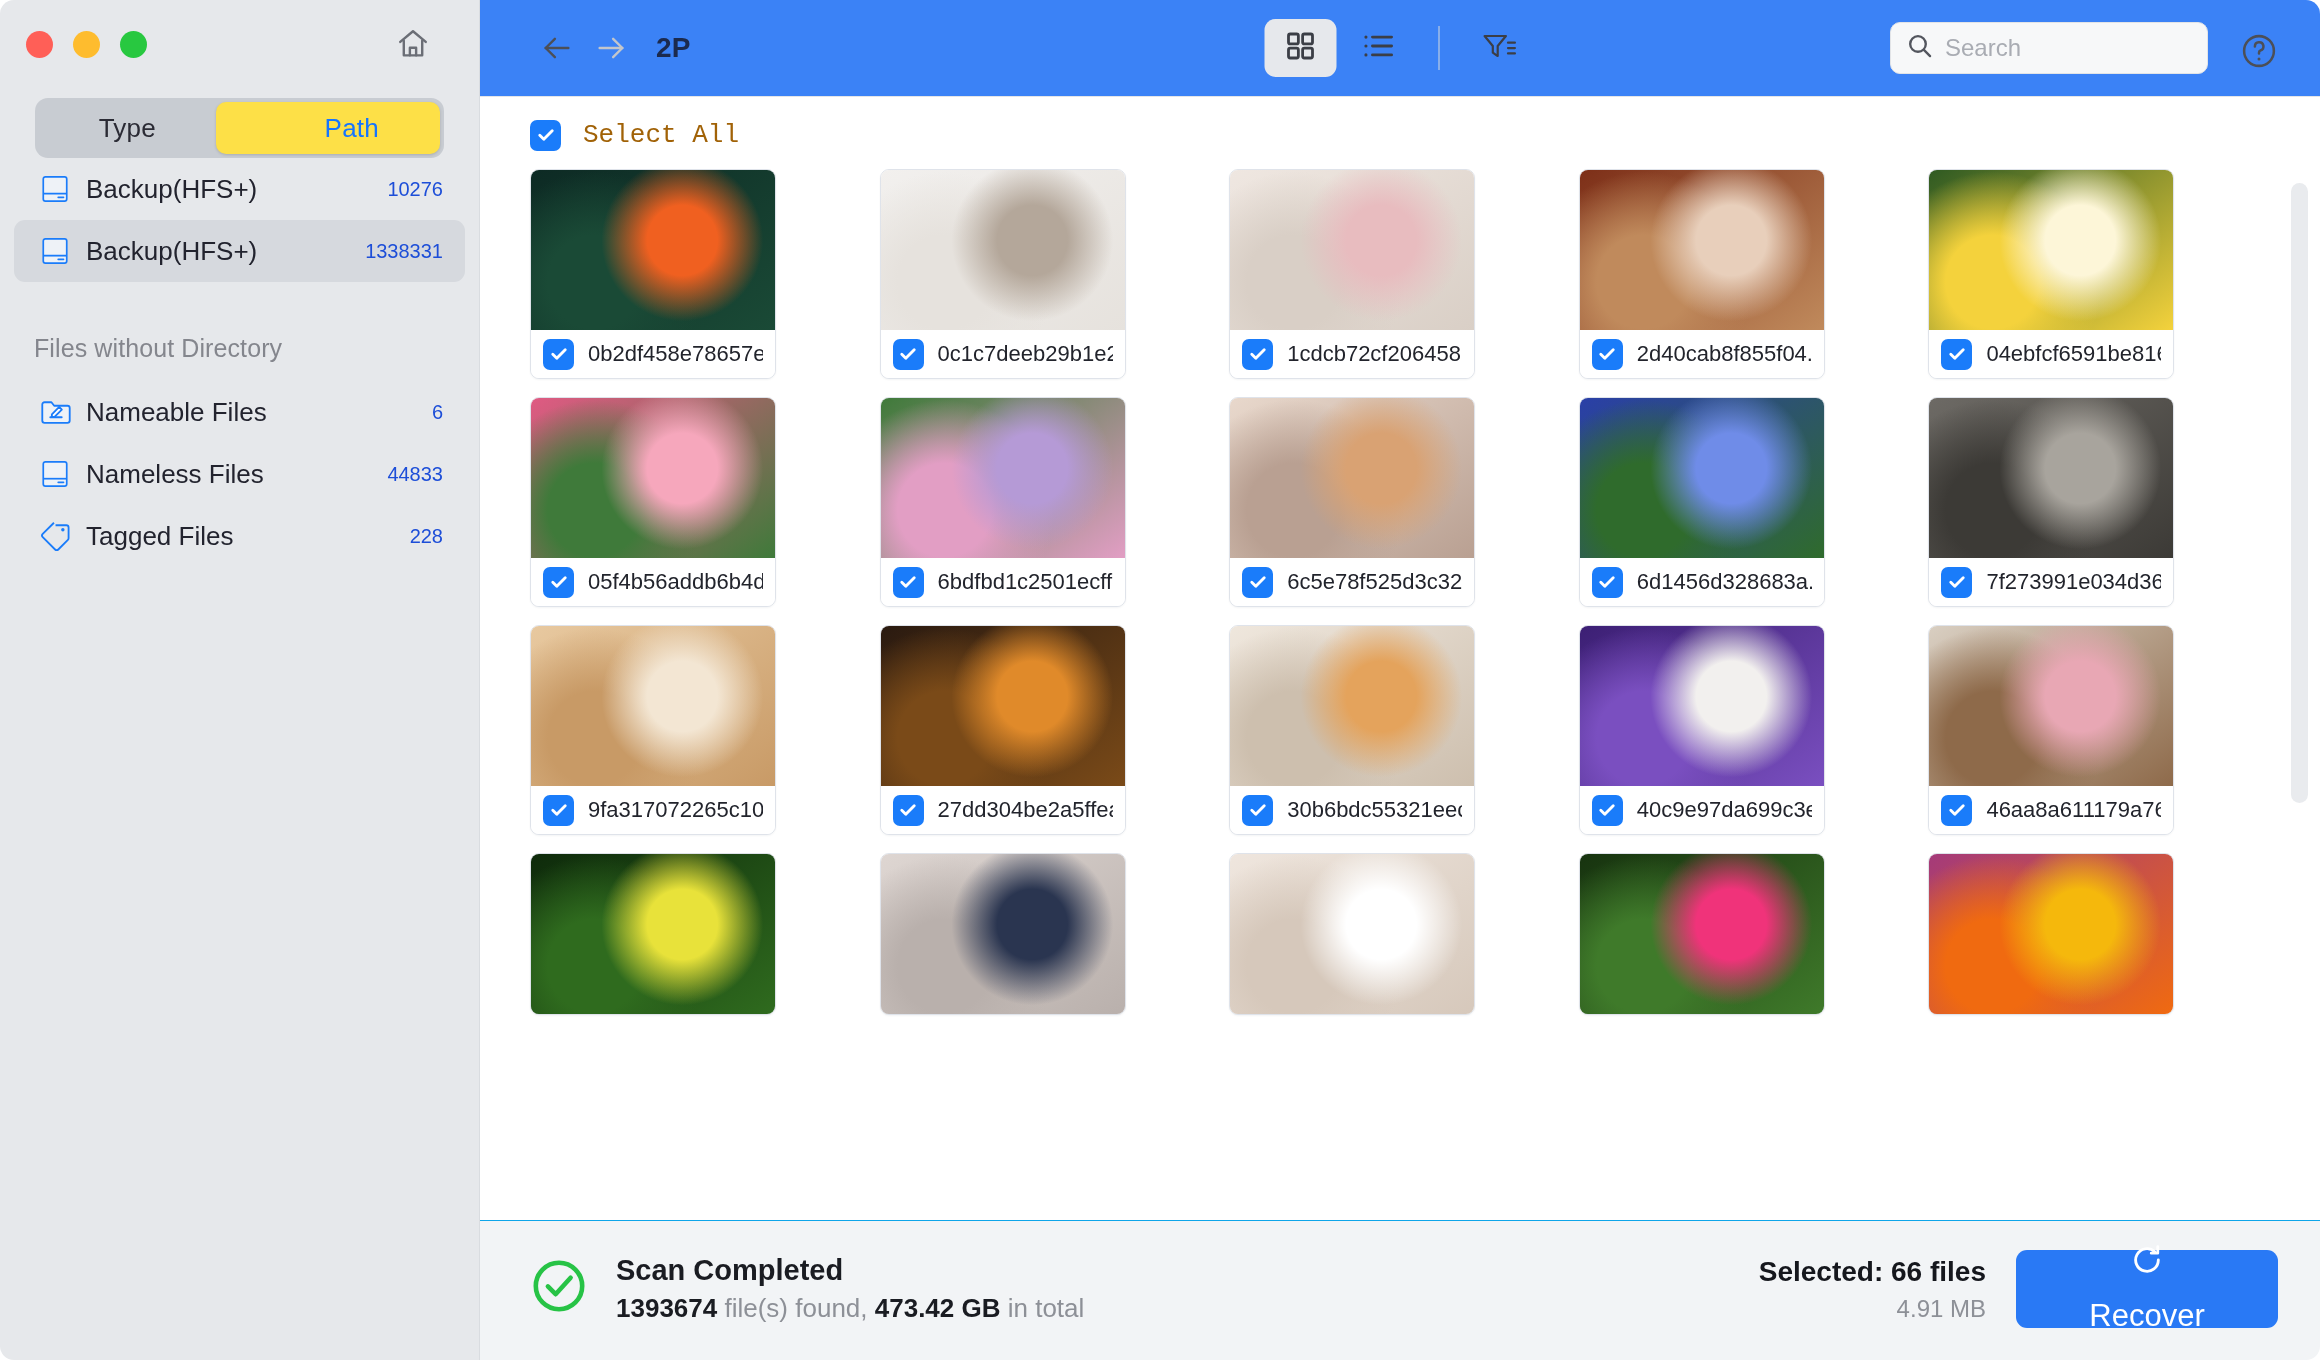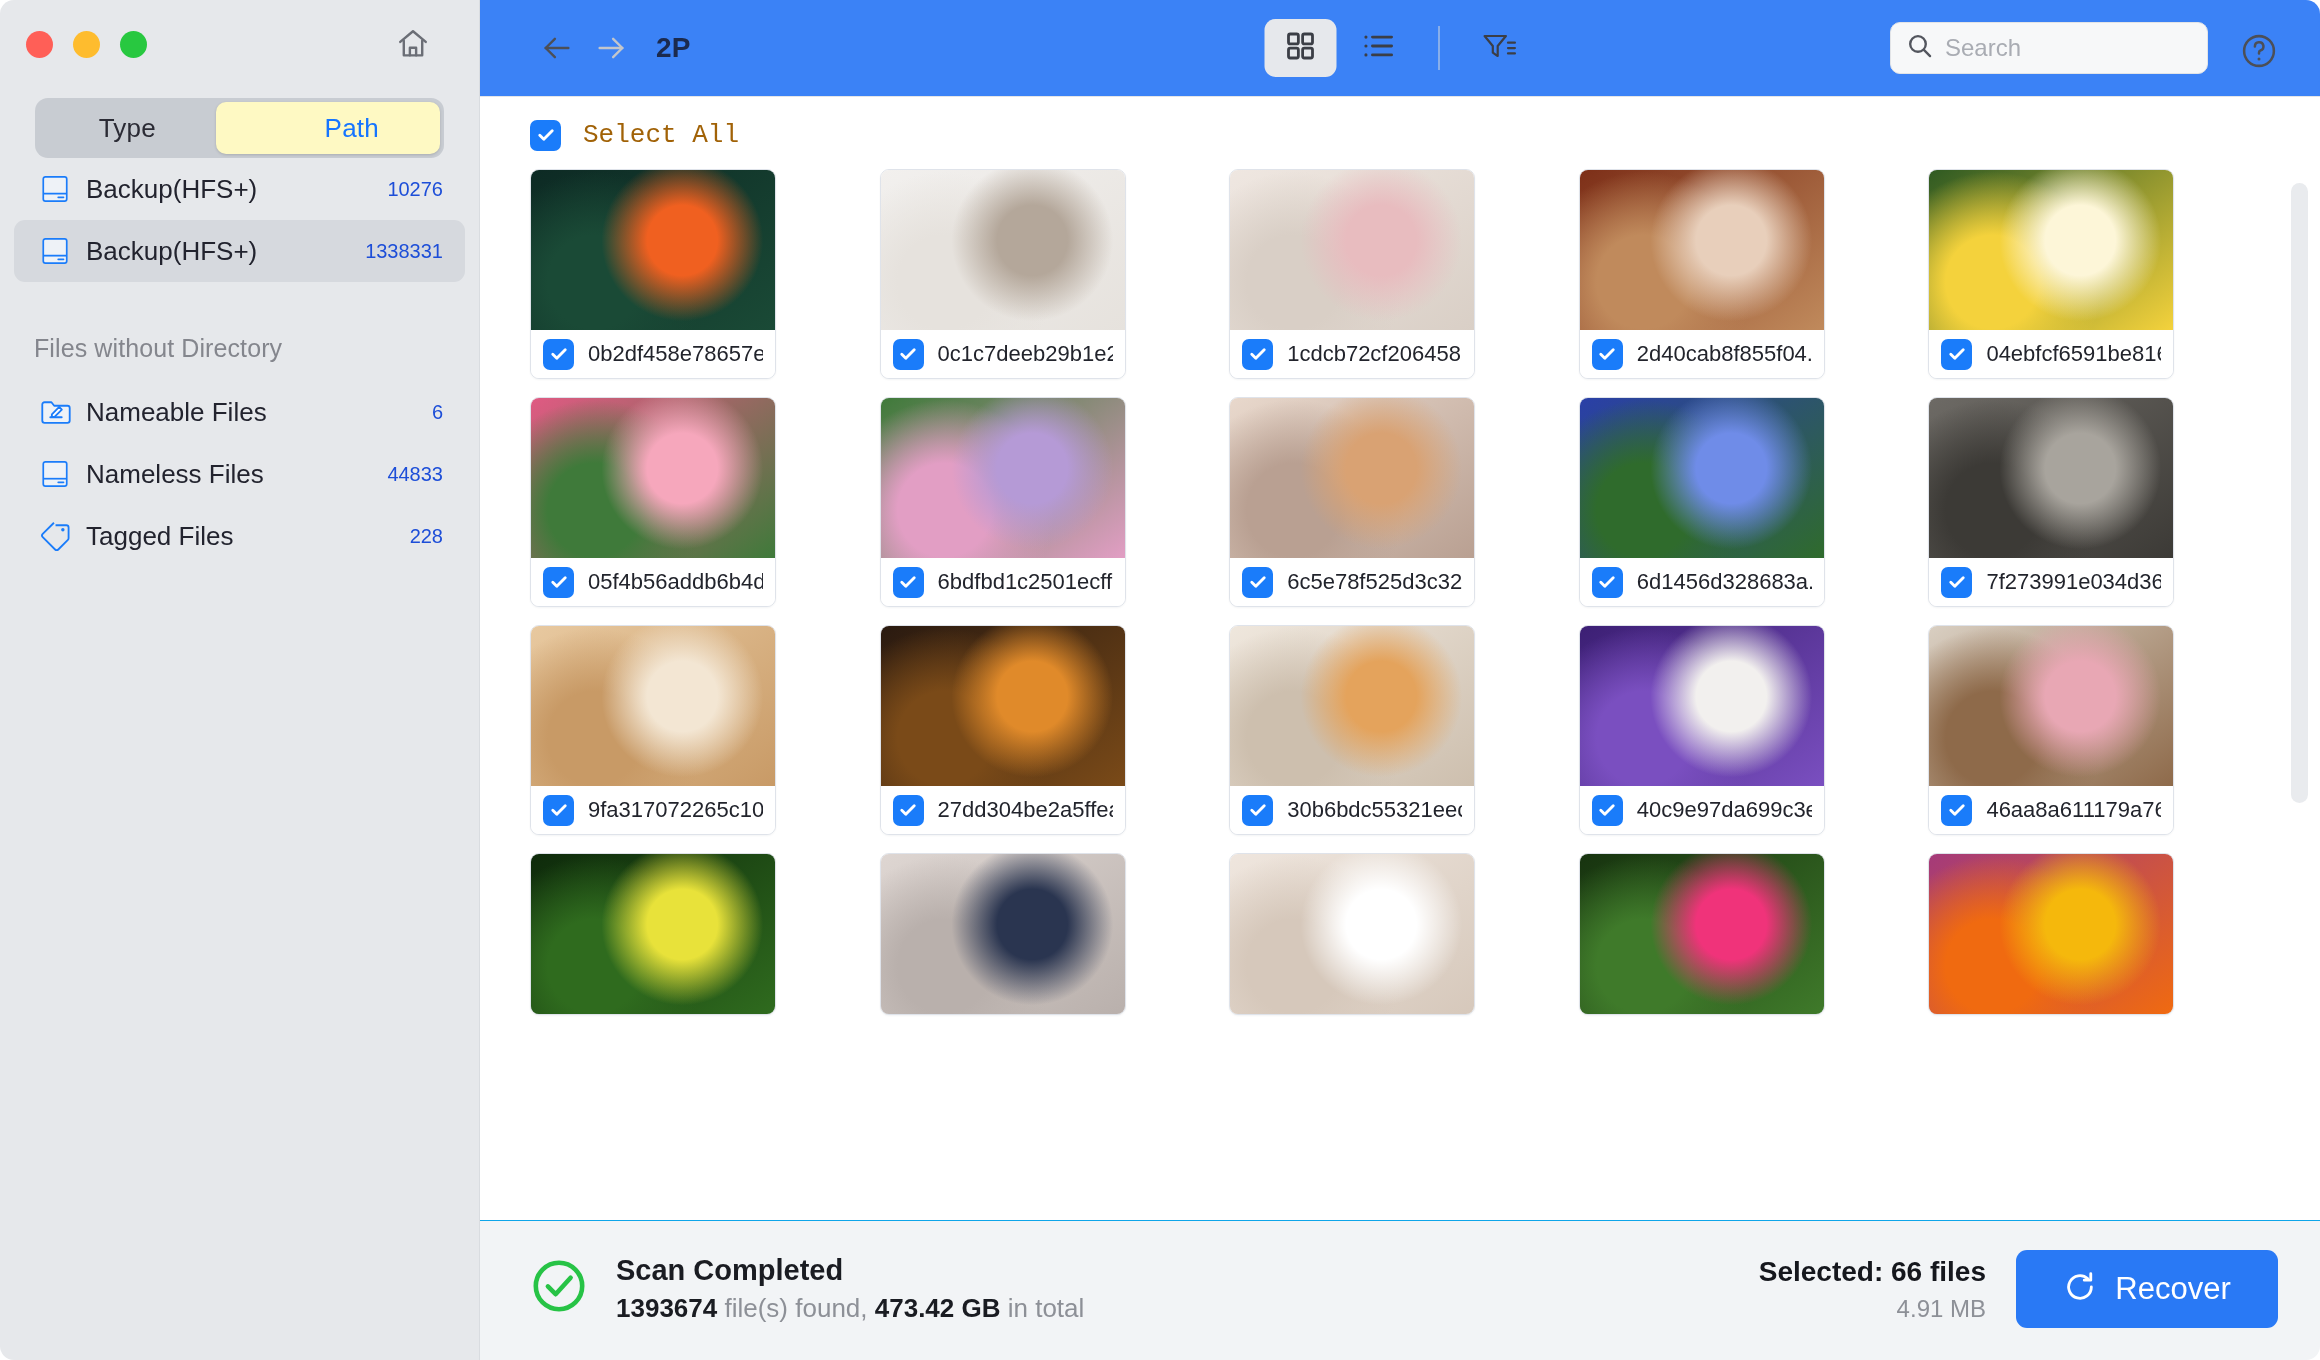--- a/index.html
+++ b/index.html
@@ -60,21 +60,21 @@
   .seg-item {
     flex: 1;
     display: flex; align-items: center; justify-content: center;
     font-size: 26px;
     color: #2b2b35;
     border-radius: 10px;
     cursor: pointer;
     letter-spacing: 0.2px;
   }
   .seg-item.active {
-    background: #fef9c3;
+    background: #fde047;
     color: #1675ff;
     box-shadow: 0 1px 3px rgba(0,0,0,.16);
     padding-left: 48px;
   }
 
   .group-title {
     font-size: 25px;
     color: #84868d;
     padding: 0 0 0 34px;
     margin-top: 52px;
@@ -282,20 +282,21 @@
   .sel-block .s1 { font-size: 28px; font-weight: bold; color: #15171d; line-height: 1.45;}
   .sel-block .s2 { font-size: 24px; color: #8d9097; line-height: 1.35;}
   .recover-btn {
     width: 262px; height: 78px;
     background: #2979f5;
     border-radius: 11px;
     display: flex; align-items: center; justify-content: center;
     gap: 18px;
     cursor: pointer;
     border: none;
+    flex-direction: column;
   }
   .recover-btn .txt { font-size: 31px; color: #fff; }
 </style>
 </head>
 <body>
 
 <div id="app">
 
   <div id="sidebar">
 

